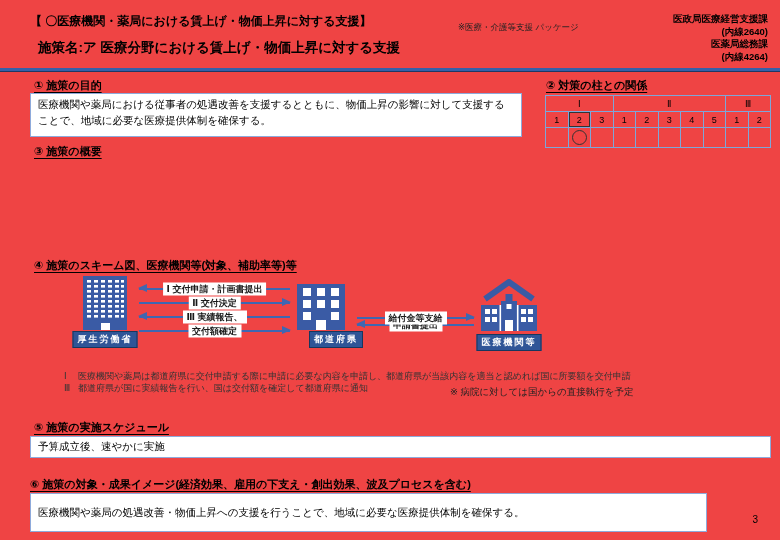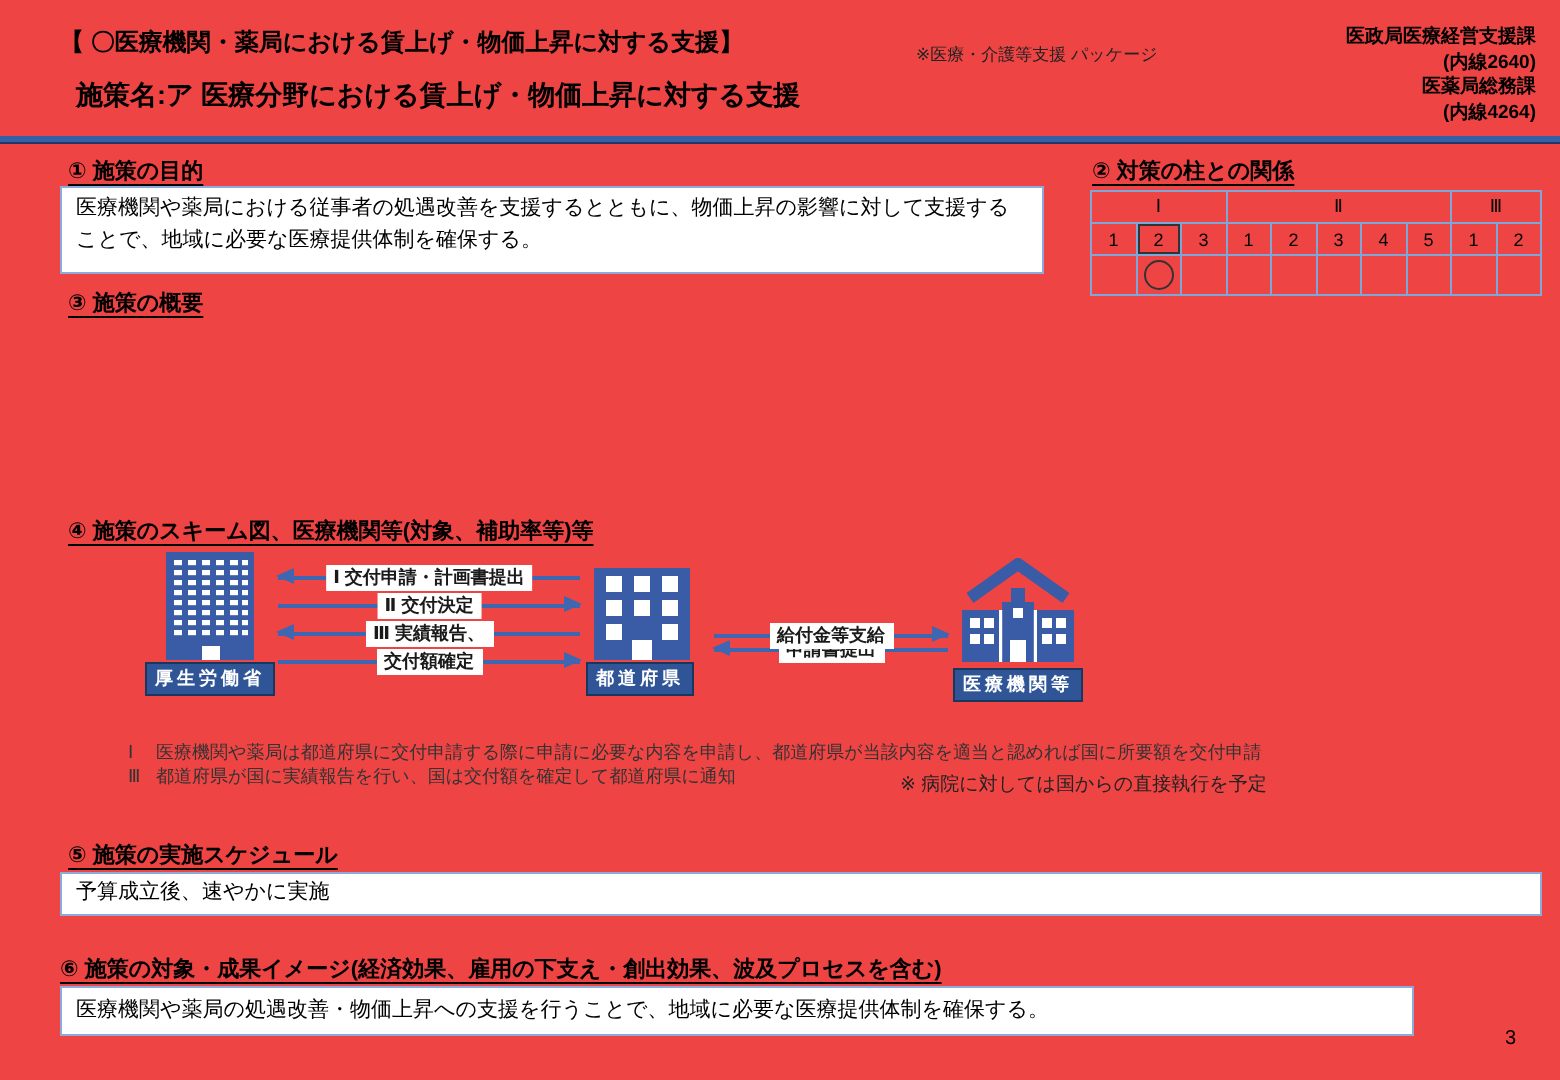--- a/index.html
+++ b/index.html
@@ -54,21 +54,21 @@
     border-top:4.5px solid transparent;border-bottom:4.5px solid transparent;border-left:9px solid #3f67b1;}
 
   .scheme-notes{left:64px;top:351px;font-size:9px;color:#333;line-height:1.28;margin-top:20px;}
   .scheme-notes .nrow{white-space:nowrap;}
   .scheme-notes .num{display:inline-block;width:14px;}
   .direct-note{left:450px;top:386px;font-size:9.5px;color:#222;}
 
   .s5-head{left:34px;top:420px;}
   .s5-box{left:30px;top:436px;width:741px;height:22px;display:flex;align-items:center;}
   .s6-head{left:30px;top:477px;}
-  .s6-box{left:30px;top:493px;width:677px;height:25px;display:flex;align-items:center;}
+  .s6-box{left:30px;top:493px;width:677px;height:39px;display:flex;align-items:center;}
 
   .page-num{right:22px;top:514px;font-size:10px;}
 </style>
 </head>
 <body>
 
 <div id="page">
 
   <div class="abs cat-title">【 〇医療機関・薬局における賃上げ・物価上昇に対する支援】</div>
   <div class="abs policy-title">施策名:ア 医療分野における賃上げ・物価上昇に対する支援</div>
@@ -188,21 +188,21 @@
         <rect x="24" y="4" width="8" height="8"></rect>
         <rect x="38" y="4" width="8" height="8"></rect>
       <rect x="10" y="16" width="8" height="8"></rect>
         <rect x="24" y="16" width="8" height="8"></rect>
         <rect x="38" y="16" width="8" height="8"></rect>
       <rect x="10" y="28" width="8" height="8"></rect>
         <rect x="38" y="28" width="8" height="8"></rect>
       <rect x="23" y="36" width="10" height="10"></rect>
     </g>
   </svg>
-  <div class="badge" style="left:320px;top:331px;">都道府県</div>
+  <div class="badge" style="left:336px;top:331px;">都道府県</div>
 
   <svg class="building" style="left:477px;top:279px;" width="64" height="56" viewBox="0 0 64 56">
     <path d="M8 20 L32 3 L56 20" fill="none" stroke="#3a5ba5" stroke-width="6"></path>
     <rect x="28.5" y="15" width="7" height="7" fill="#3a5ba5"></rect>
     <rect x="4" y="26" width="56" height="26" fill="#3a5ba5"></rect>
     <rect x="24" y="22" width="16" height="30" fill="#3a5ba5"></rect>
     <g fill="#ffffff">
       <rect x="22.5" y="26" width="1.6" height="26"></rect>
       <rect x="39.9" y="26" width="1.6" height="26"></rect>
       <rect x="8" y="30" width="5" height="5"></rect>

